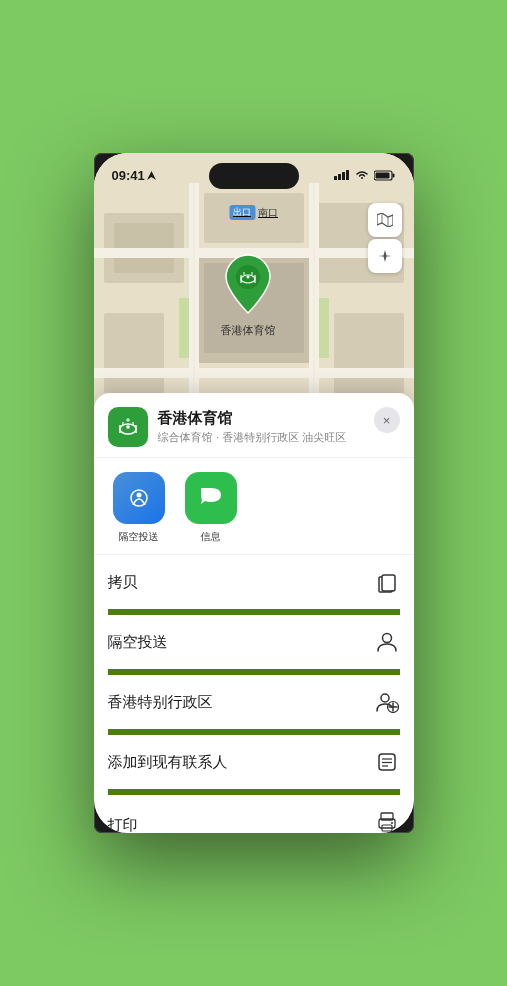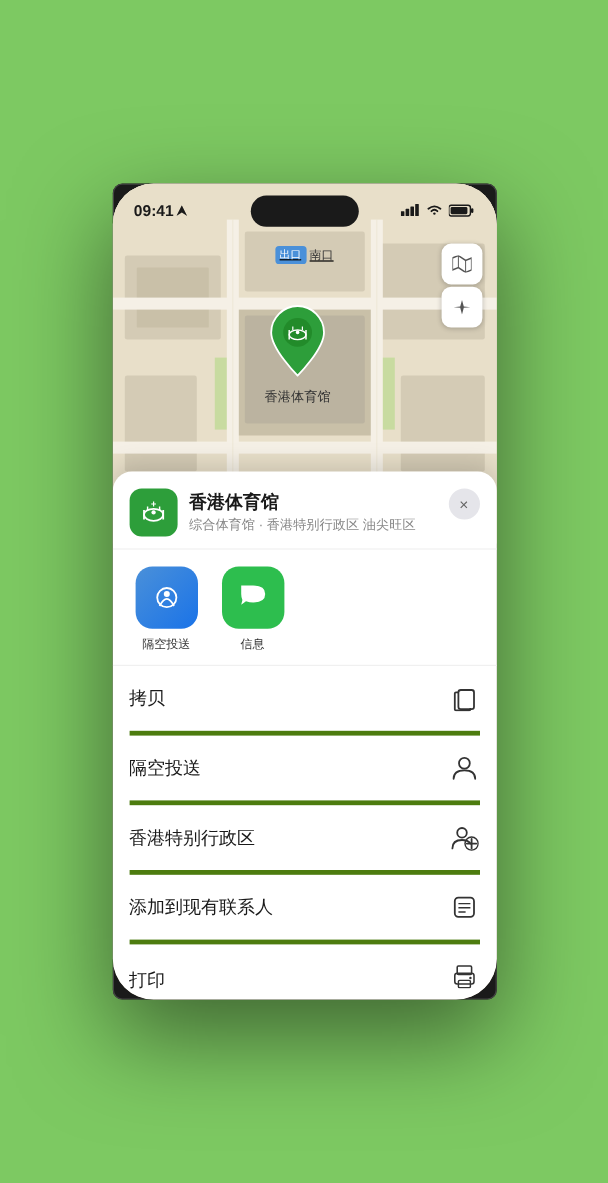--- a/index.html
+++ b/index.html
@@ -236,21 +236,21 @@
     }
     
     .action-list {
       padding: 0 14px;
     }
     .action-item {
       display: flex;
       align-items: center;
       justify-content: space-between;
       padding: 14px 0;
-      border-bottom: 4px solid #4d7c0f;
+      border-bottom: 6px solid #4d7c0f;
     }
     .action-item:last-child {
       border-bottom: none;
     }
     .action-label {
       font-size: 15px;
       color: #1a1a1a;
     }
     .action-icon {
       width: 26px;

